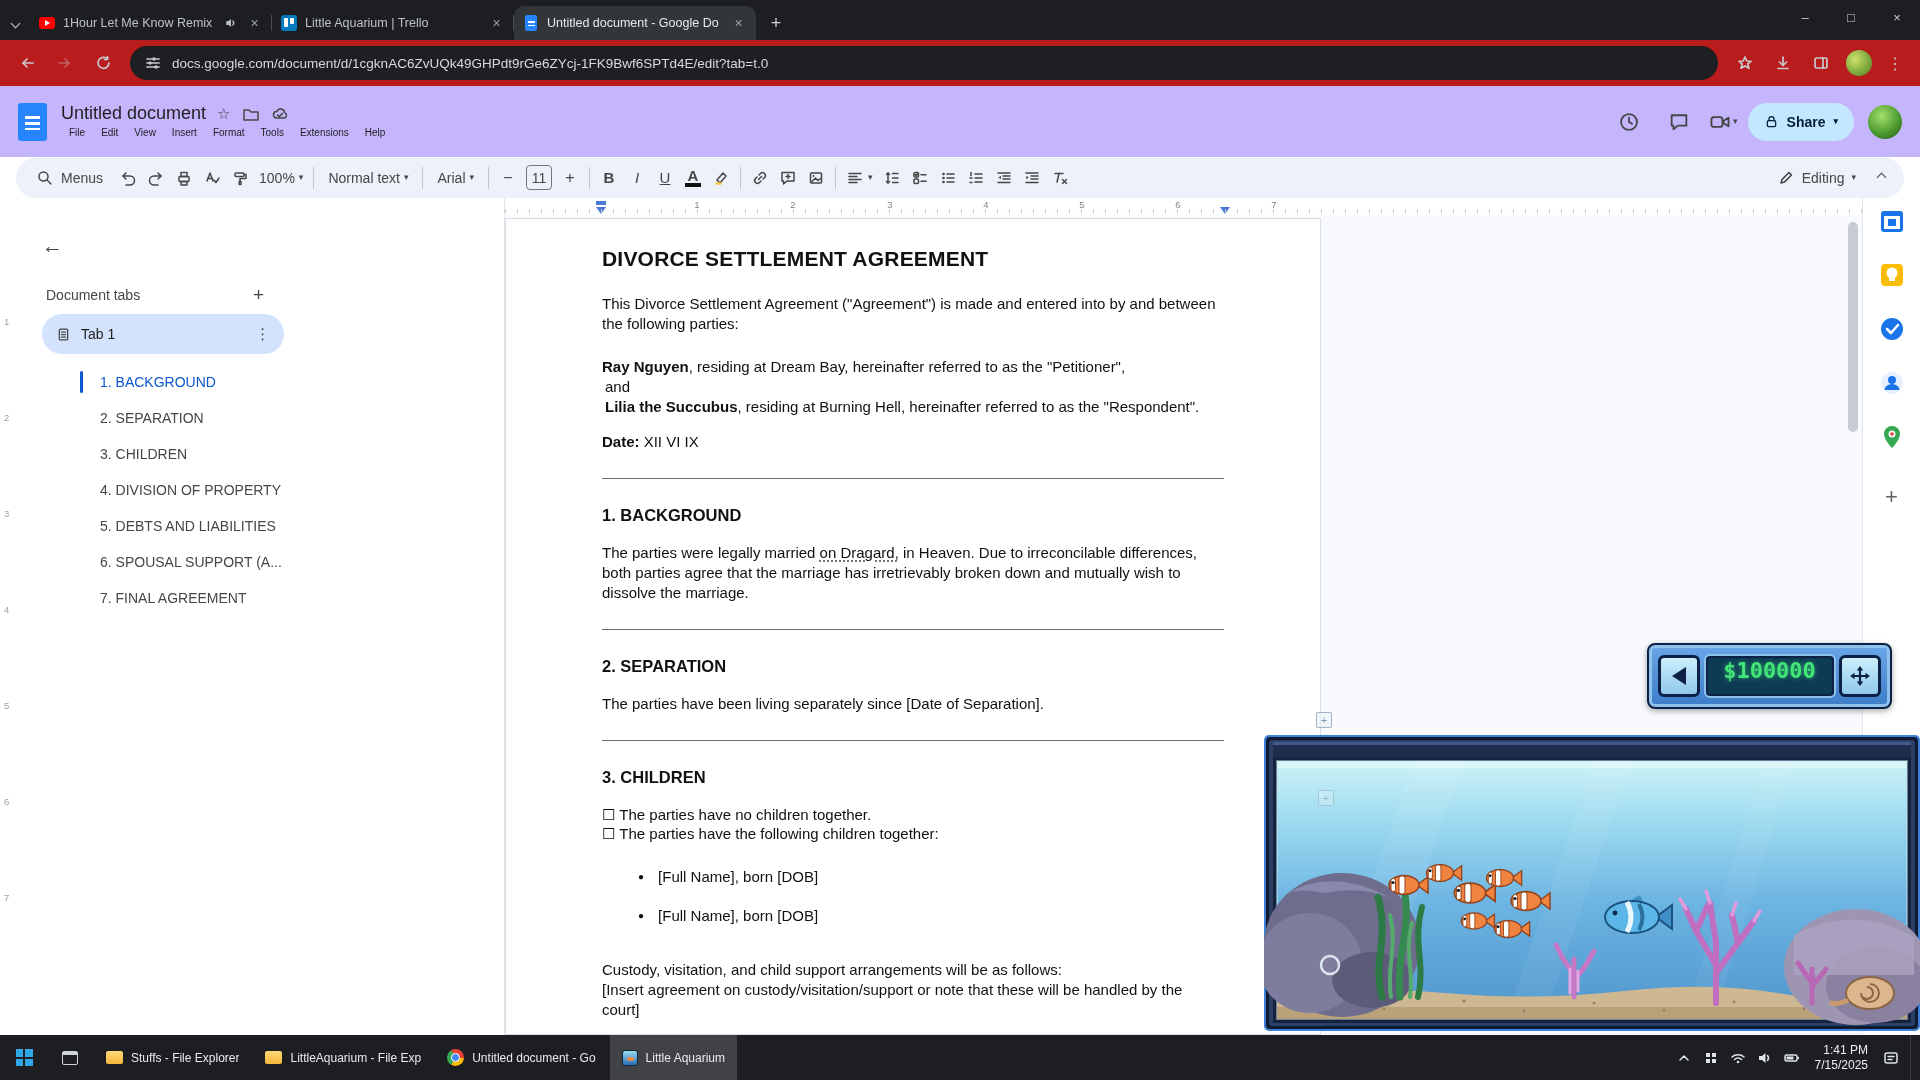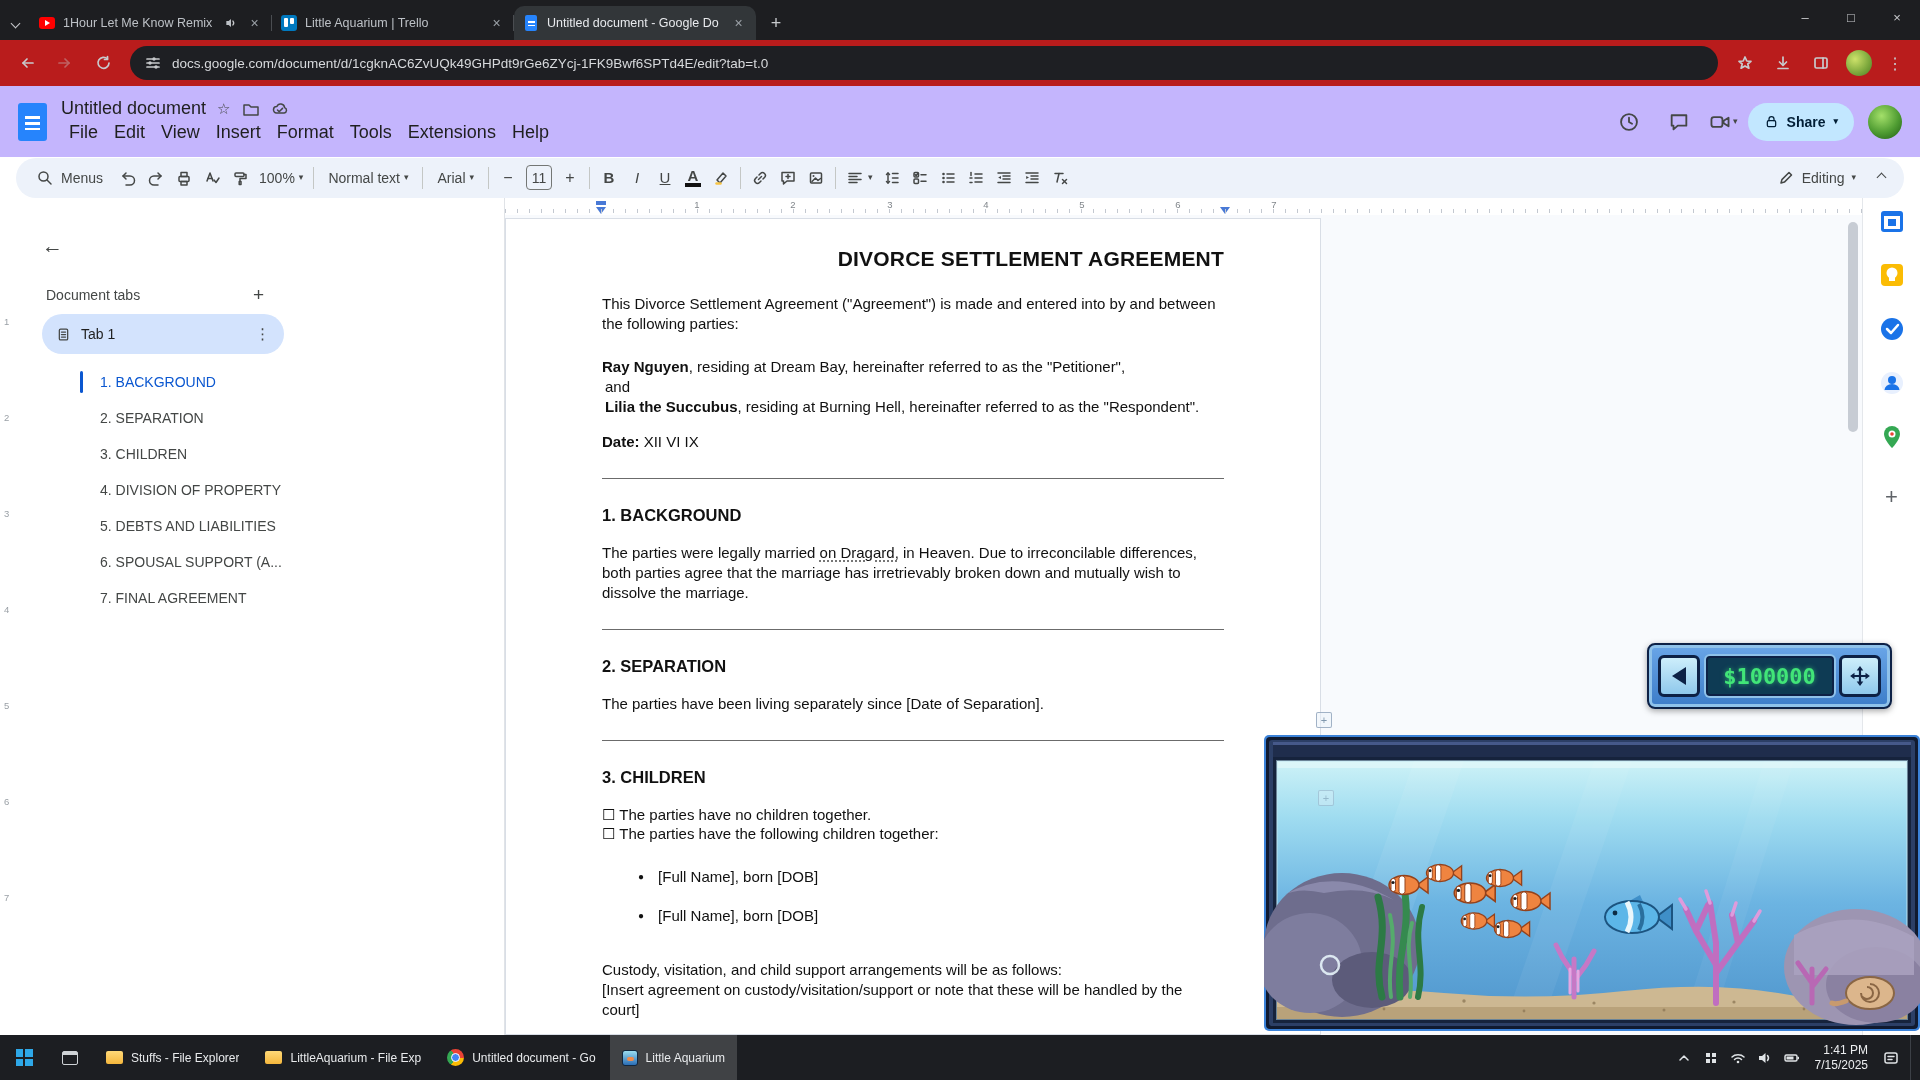--- a/index.html
+++ b/index.html
@@ -40,21 +40,21 @@
   .kebab-light{color:#c8cacd;font-size:16px;width:30px;text-align:center}
 
   
   #docsheader{position:absolute;left:0;top:86px;width:1920px;height:71px;background:#c4b5fd;display:flex;align-items:center;padding:0 18px}
   .docs-logo{width:29px;height:38px;background:#2684fc;border-radius:3px;position:relative;flex:0 0 auto;margin-right:14px}
   .docs-logo::after{content:"";position:absolute;left:7px;right:7px;top:13px;height:14px;background:repeating-linear-gradient(to bottom,#fff 0 2.5px,transparent 2.5px 6px)}
   .title-wrap{display:flex;flex-direction:column;gap:1px}
   .title-row{display:flex;align-items:center;gap:11px}
   .doc-title{font-size:18px;color:#1f1f1f}
   .t-ic{color:#444746;font-size:15px}
-  .menubar{display:flex;font-size:18px;color:#1f1f1f}
+  .menubar{display:flex;font-size:10px;color:#1f1f1f}
   .menubar span{padding:2px 8px;border-radius:6px}
   .header-right{margin-left:auto;display:flex;align-items:center;gap:10px}
   .hic{width:40px;height:40px;border-radius:50%;display:flex;align-items:center;justify-content:center}
   .ic{width:18px;height:18px;stroke:#444746;fill:none;stroke-width:1.5;stroke-linecap:round;stroke-linejoin:round}
   .ic22{width:22px;height:22px}
   .meet{display:flex;align-items:center;gap:2px}
   .share-btn{height:38px;background:#c2e7ff;border-radius:19px;display:flex;align-items:center;gap:8px;padding:0 16px;color:#001d35;font-size:14px;font-weight:bold}
   .dd{font-size:9px;color:#444746;line-height:1}
   .share-btn .dd{color:#001d35}
   .avatar-big{width:34px;height:34px;border-radius:50%;background:radial-gradient(circle at 40% 32%,#a4e06a,#4f9c32 55%,#1d5a14);margin-left:4px}
@@ -88,42 +88,42 @@
 
   #canvas{position:absolute;left:505px;top:0;width:1357px;height:837px}
   #hruler{position:absolute;left:0;top:0;width:1357px;height:17px;background:#fff}
   #hruler::after{content:"";position:absolute;left:0;right:0;bottom:2px;height:4px;background:repeating-linear-gradient(to right,#c3c8d0 0 1px,transparent 1px 12px)}
   .hr-num{position:absolute;top:1px;font-size:9.5px;color:#80868b;transform:translateX(-50%)}
   .mk{position:absolute;top:9px;width:0;height:0;border-left:5px solid transparent;border-right:5px solid transparent;border-top:7px solid #4879d6;transform:translateX(-50%)}
   .mk-rect{position:absolute;top:3px;width:10px;height:4px;background:#4879d6;transform:translateX(-50%)}
   #scrollbar{position:absolute;left:1343px;top:24px;width:10px;height:210px;background:#c7ccd4;border-radius:5px}
 
   #page{position:absolute;left:0;top:20px;width:816px;height:817px;background:#fff;border:1px solid #d9dee6;padding:26px 96px 0 96px;font-size:15px;color:#111;overflow:hidden}
-  .doctitle{font-size:21px;font-weight:bold;text-align:right;letter-spacing:.2px;line-height:27px;margin-bottom:22px}
+  .doctitle{font-size:21px;font-weight:bold;text-align:left;letter-spacing:.2px;line-height:27px;margin-bottom:22px}
   .body{line-height:20px}
   .intro{margin-bottom:23px}
   .indent1{padding-left:3px}
   .date{margin-top:15px}
   .docrule{border:none;border-top:1px solid #6b6b6b;margin:26px 0}
   .dochead{font-size:16.5px;font-weight:bold;line-height:21px;margin:0 0 17px}
   .squig{text-decoration:underline dotted #4a4a4a;text-underline-offset:3px}
   .check{line-height:19px}
   .bullets{margin-top:24px}
   .bl{display:flex;gap:14px;padding-left:36px;margin-bottom:19px;line-height:20px}
   .bdot{font-size:10px;line-height:20px}
   .cust{margin-top:34px;line-height:20px}
 
   #sidepanel{position:absolute;left:1862px;top:0;width:58px;height:837px;background:#fff;border-left:1px solid #e4e7eb;display:flex;flex-direction:column;align-items:center;padding-top:10px;gap:28px}
   .sp-plus{font-size:22px;color:#5f6368;margin-top:6px}
 
   
   #money{position:absolute;left:1647px;top:643px;width:245px;height:66px;z-index:60;background:linear-gradient(#6aa6e8,#3c7cc8);border:2px solid #0d2146;border-radius:8px;box-shadow:inset 0 0 0 3px #8fc2ea,0 2px 6px rgba(0,0,0,.35);display:flex;align-items:center;justify-content:space-between;padding:0 9px}
   .mw-btn{width:42px;height:42px;background:linear-gradient(#cdeefb,#8fc8ec);border:3px solid #0d2146;border-radius:6px;display:flex;align-items:center;justify-content:center}
   .tri-left{width:0;height:0;border-top:9px solid transparent;border-bottom:9px solid transparent;border-right:14px solid #0d2146}
-  .mw-display{width:128px;height:40px;background:#0e3b54;border:2px solid #0d2146;border-radius:4px;box-shadow:0 0 0 2px #8fc2ea;display:flex;align-items:center;justify-content:center}
+  .mw-display{width:128px;height:40px;background:#0e3b54;border:2px solid #0d2146;border-radius:4px;box-shadow:0 0 0 2px #8fc2ea;display:flex;justify-content:center}
   .mw-display span{font-family:"DejaVu Sans Mono",monospace;font-weight:bold;font-size:22px;color:#41e578;text-shadow:0 0 5px rgba(65,229,120,.65)}
 
   
   #aquarium{position:absolute;left:1264px;top:735px;width:656px;height:296px;z-index:55}
   .handle{position:absolute;width:16px;height:16px;border:1px solid rgba(140,160,185,.8);background:rgba(235,243,250,.55);color:#8097ad;font-size:11px;line-height:14px;text-align:center;z-index:56;border-radius:2px}
 
   
   #taskbar{position:absolute;left:0;top:1035px;width:1920px;height:45px;background:#1c1e22;display:flex;align-items:stretch;z-index:100}
   .tb-start{width:48px;display:flex;align-items:center;justify-content:center}
   .winlogo{width:17px;height:17px;display:grid;grid-template-columns:1fr 1fr;grid-template-rows:1fr 1fr;gap:2px}

